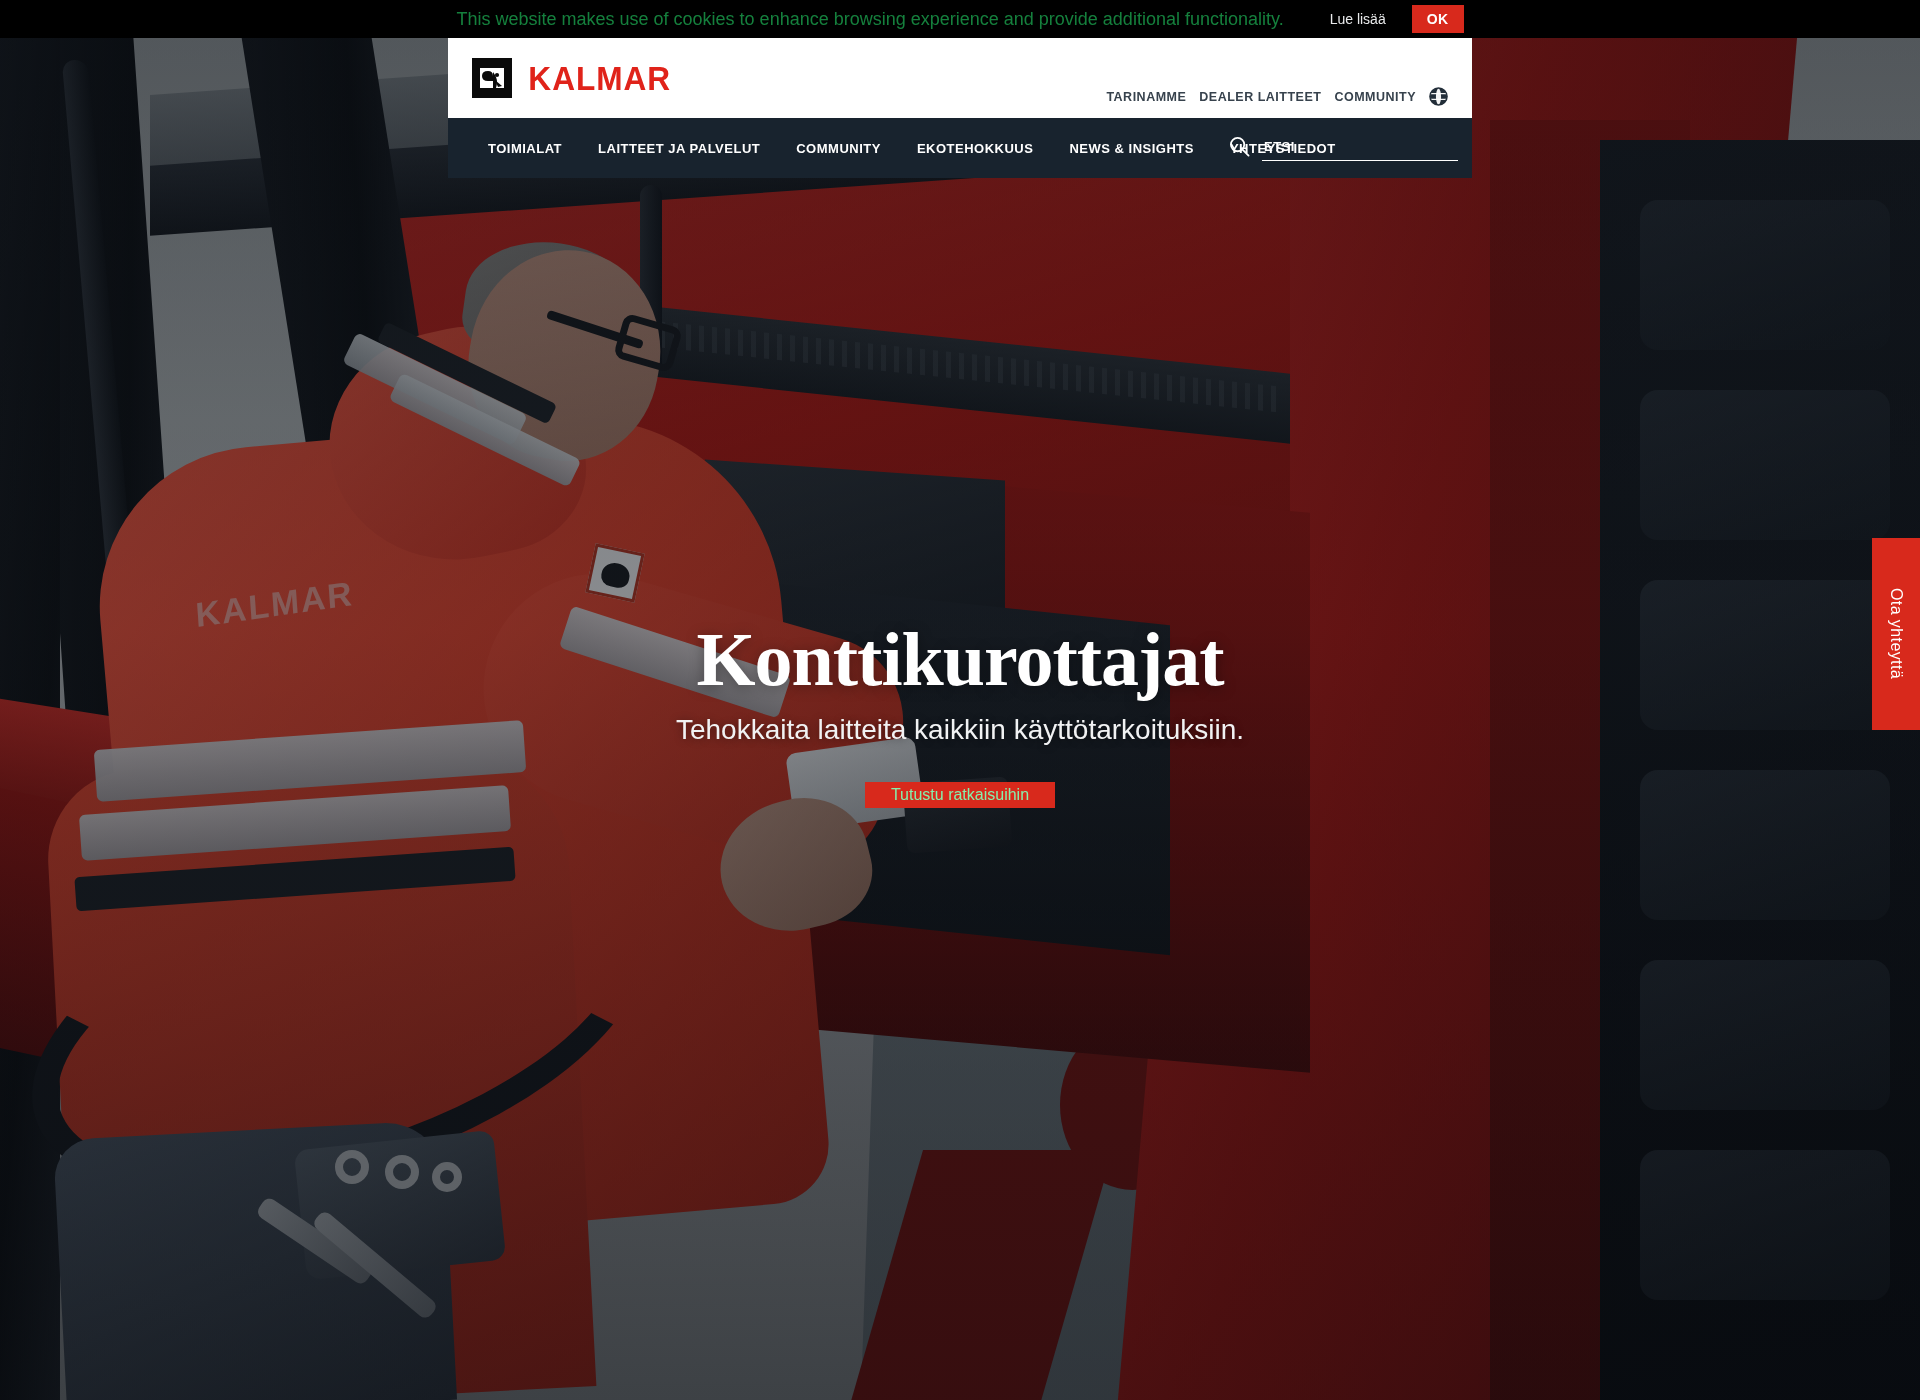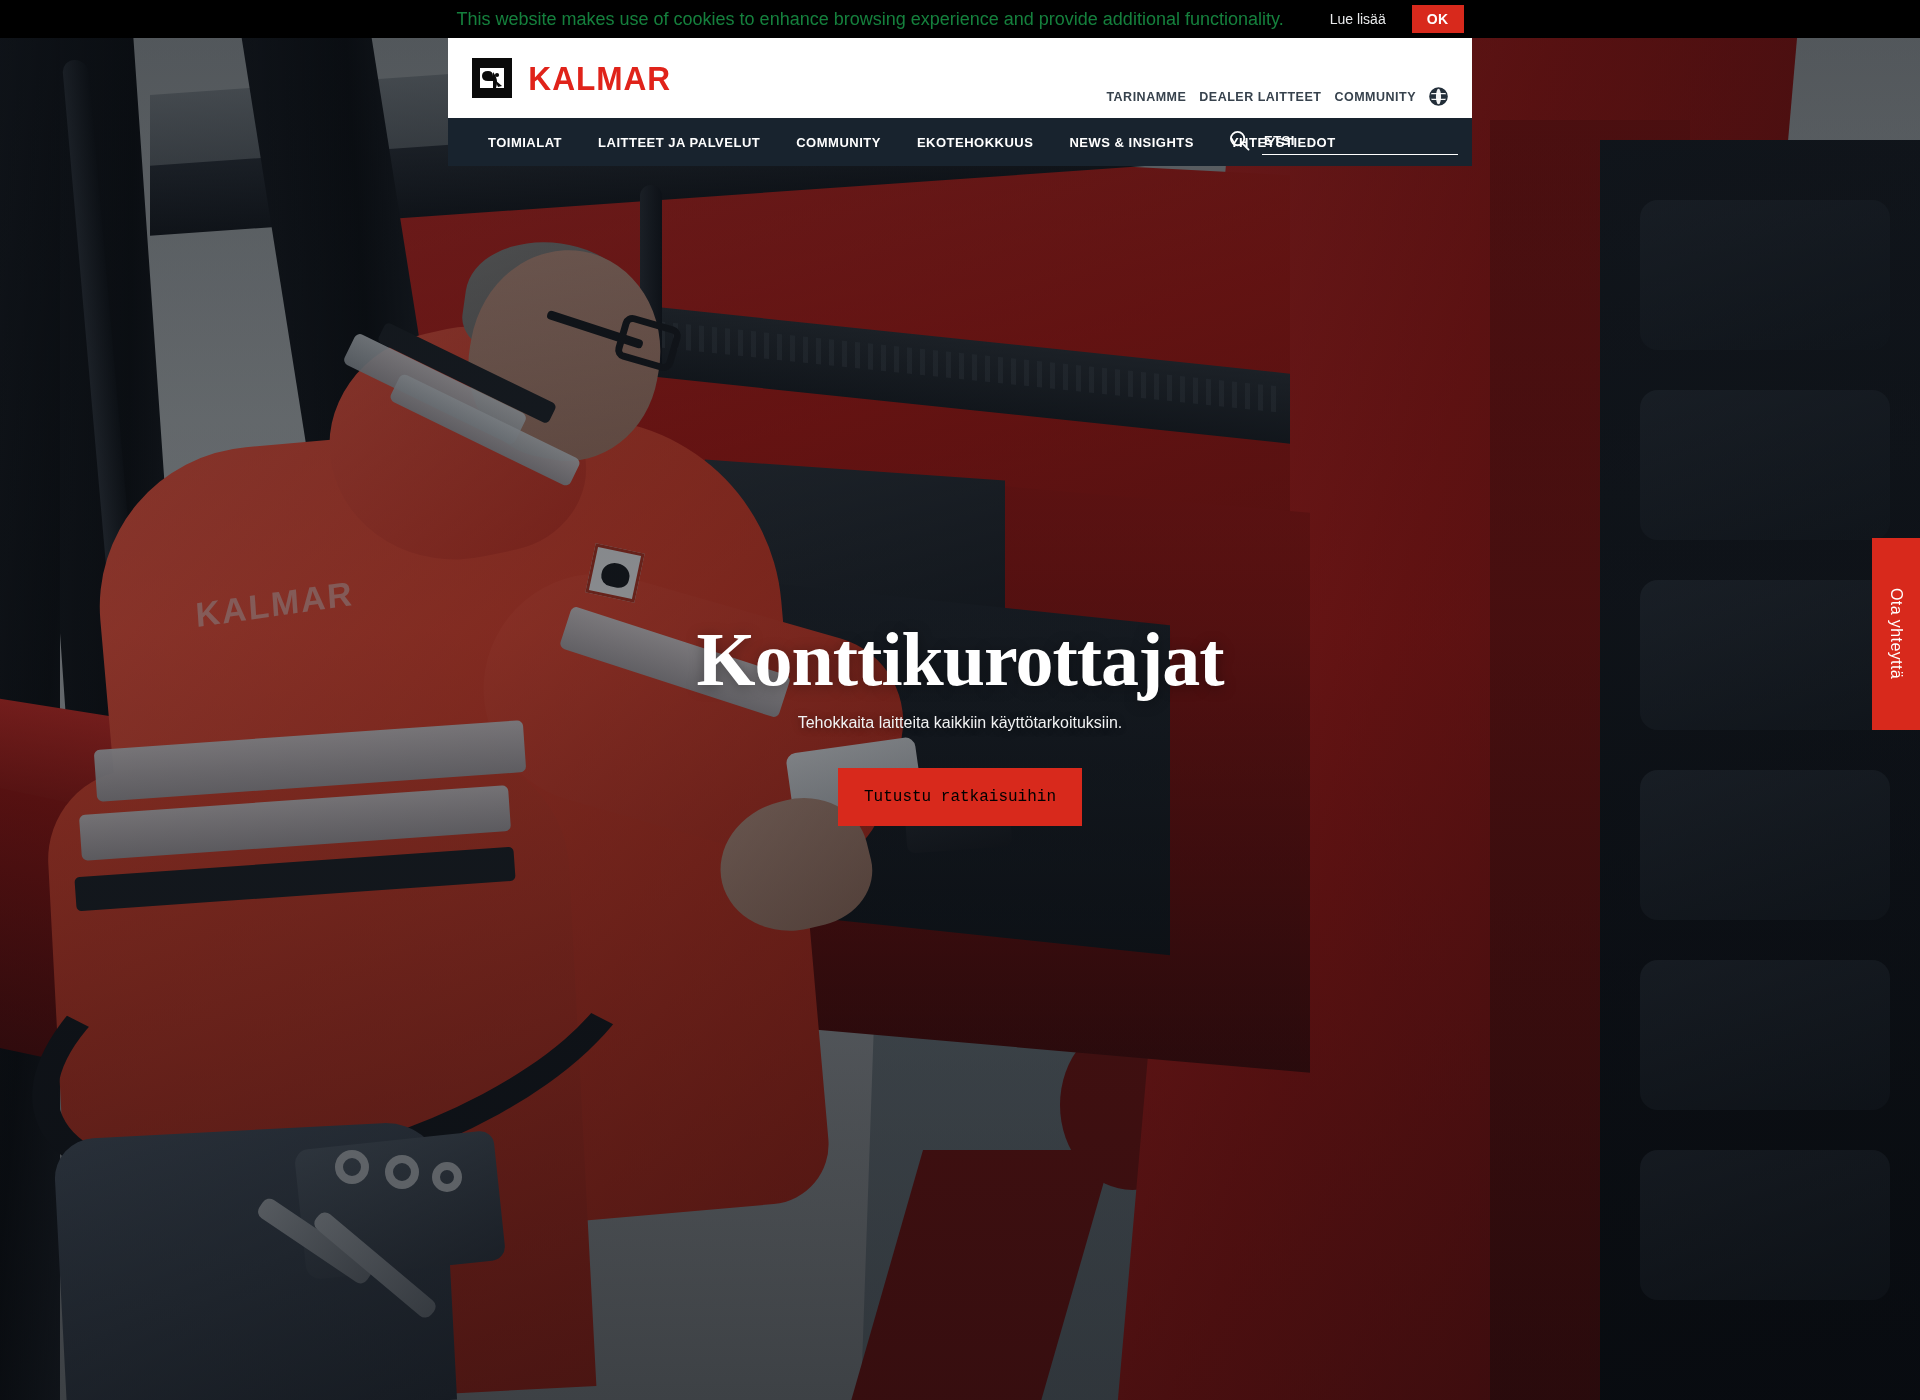--- a/index.html
+++ b/index.html
@@ -285,21 +285,21 @@
     margin-left:auto; display:flex; align-items:center; gap:13px;
     position:absolute; right:24px; bottom:12px;
   }
   .util-link {
     color:#37424d; font-size:12.5px; font-weight:bold; letter-spacing:.5px;
     text-decoration:none; cursor:pointer;
   }
   .globe { width:19px; height:19px; cursor:pointer; display:block; }
 
   .nav-bar {
-    background:#18232e; height:48px; display:flex; align-items:center;
+    background:#18232e; height:60px; display:flex; align-items:center;
     padding:4px 22px; position:relative;
   }
   .nav-items { display:flex; align-items:center; gap:0; }
   .nav-item {
     color:#fff; font-size:13px; font-weight:bold; letter-spacing:.5px;
     text-decoration:none; cursor:pointer; padding:0 18px; white-space:nowrap;
   }
   .search-box {
     position:absolute; right:14px; display:flex; align-items:flex-end; gap:12px;
   }
@@ -315,27 +315,27 @@
   .hero-content {
     position:absolute; left:0; right:0; top:620px;
     display:flex; flex-direction:column; align-items:center; z-index:20;
     pointer-events:none;
   }
   .hero-title {
     color:#fff; font-size:76px; font-weight:bold; letter-spacing:-1px;
     line-height:1.05; text-shadow:0 2px 14px rgba(0,0,0,.35);font-family:Liberation Serif, serif;
   }
   .hero-sub {
-    color:#f1f2f3; font-size:16px; margin-top:14px;
+    color:#f1f2f3; font-size:28px; margin-top:14px;
     text-shadow:0 1px 8px rgba(0,0,0,.4);
   }
   .hero-cta {
-    margin-top:36px; background:#d8291c; color:#000000; border:none;
-    font-size:16px; padding:20px 26px; cursor:pointer; pointer-events:auto;
-    font-family:Liberation Mono, monospace;
+    margin-top:36px; background:#d8291c; color:#86efac; border:none;
+    font-size:16px; padding:4px 26px; cursor:pointer; pointer-events:auto;
+    font-family:Liberation Sans, sans-serif;
   }
 
   
   .side-tab {
     position:absolute; right:0; top:538px; width:48px; height:192px;
     background:#d8291c; color:#fff; cursor:pointer; z-index:35;
     display:flex; align-items:center; justify-content:center;
   }
   .side-tab span {
     writing-mode:vertical-rl; font-size:16px; letter-spacing:.4px; white-space:nowrap;

